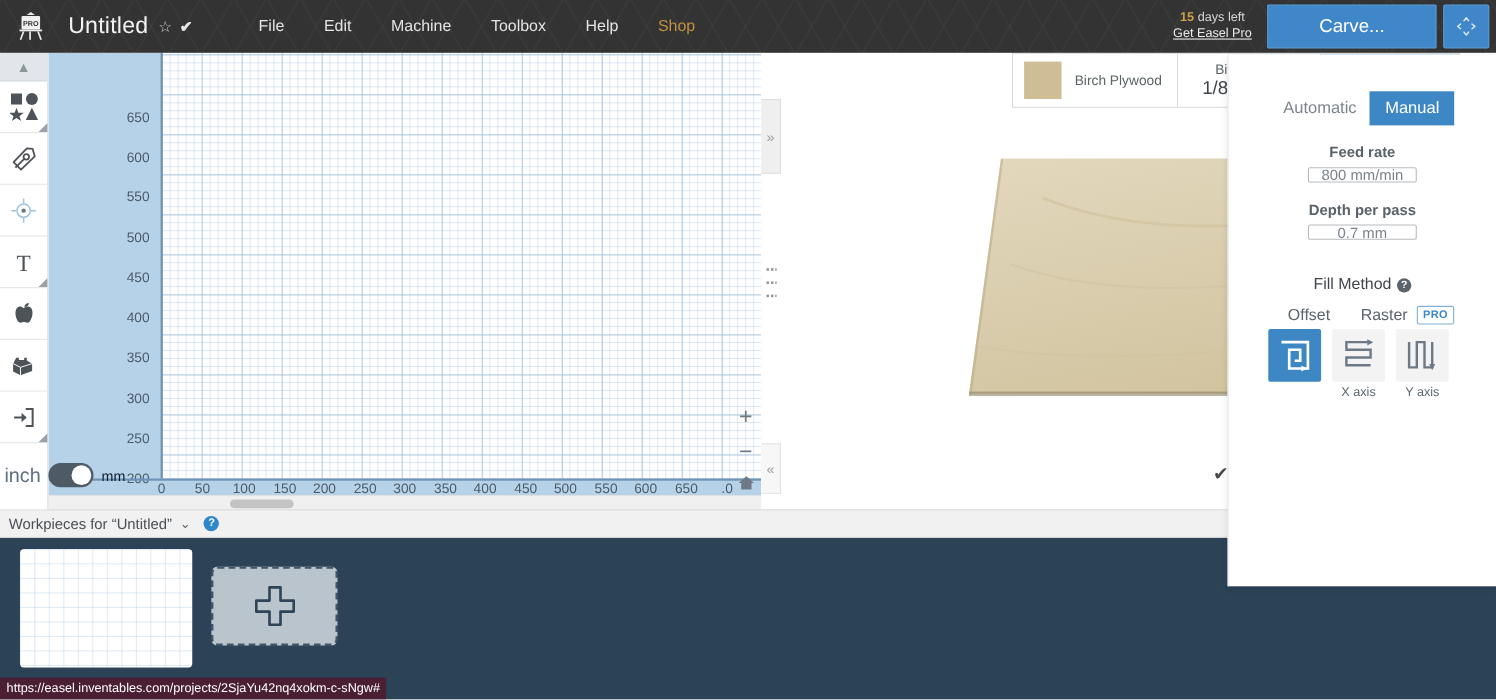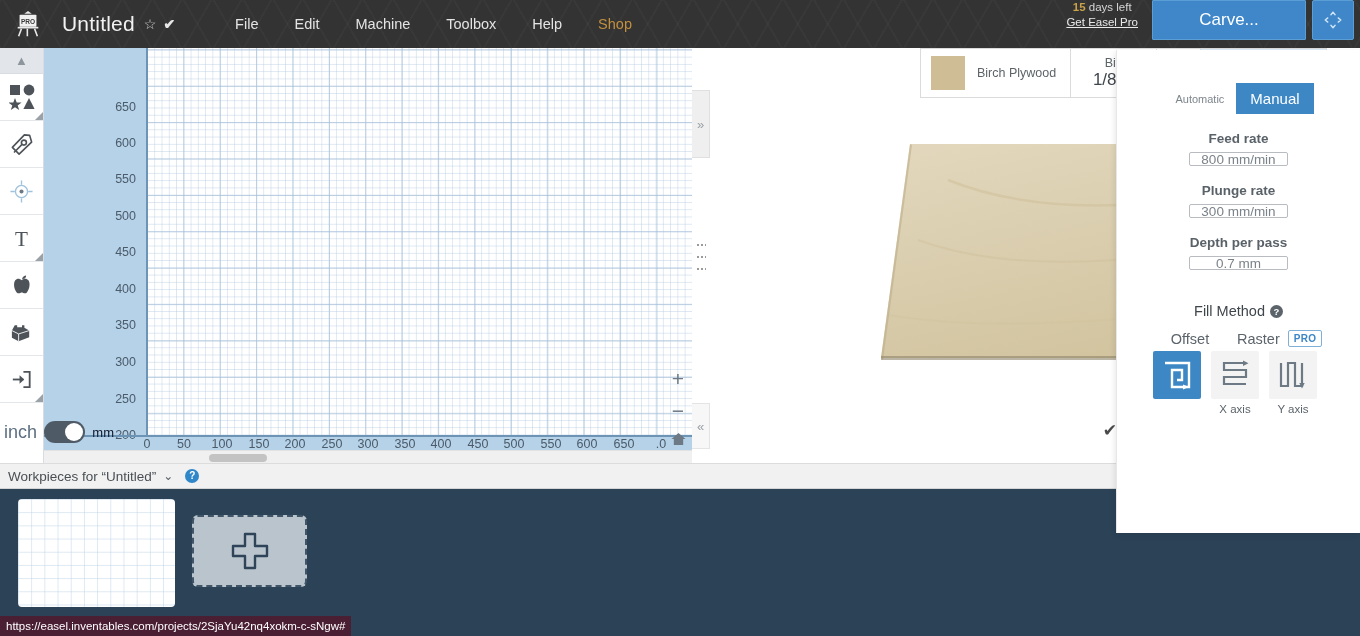--- a/index.html
+++ b/index.html
@@ -30,21 +30,21 @@
   }
   .title-icons { display: flex; align-items: center; gap: 7px; margin-left: 9px; }
   .ic-star { color: #cfcfcf; font-size: 14px; line-height: 1; }
   .ic-check { color: #e8e8e8; font-size: 14px; line-height: 1; font-weight: bold; }
   .menu { display: flex; align-items: center; margin-left: 42px; gap: 0; }
   .menu-item {
     color: #e4e4e4; font-size: 14.5px; padding: 6px 18px; cursor: pointer;
     white-space: nowrap;
   }
   .menu-item.shop { color: #c2903f; }
-  .top-right { margin-left: auto; display: flex; height: 48px; }
+  .top-right { margin-left: auto; display: flex; align-items: center; height: 48px; }
   .trial {
     text-align: center; color: #d6d6d6; font-size: 11.5px; line-height: 15px;
     margin-right: 14px; padding-bottom: 1px;
   }
   .trial .days { color: #c9a24a; font-weight: bold; }
   .trial .pro-link { color: #e9e9e9; text-decoration: underline; display: block; cursor: pointer; font-size: 11.5px;}
   .carve-btn {
     width: 154px; height: 40px; background: #3f87c8; border: 1px solid #5b9ed6;
     color: #ffffff; font-size: 17px; display: flex; align-items: center; justify-content: center;
     cursor: pointer; border-radius: 1px;
@@ -174,21 +174,21 @@
     position: absolute; right: 243px; bottom: 22px; color: #4a4a4a; font-size: 17px; z-index: 3;
   }
 
   
   .cutpanel {
     position: absolute; right: 0; top: 50px; width: 244px; height: 483px;
     background: #ffffff; border-left: 1px solid #e7e7e7;
     box-shadow: -1px 2px 6px rgba(0,0,0,.10); z-index: 30;
   }
   .mode-row { display: flex; justify-content: center; align-items: center; margin-top: 33px; }
-  .mode-auto { font-size: 11px; color: #7d858c; padding: 7px 12px; cursor: pointer; }
+  .mode-auto { font-size: 15px; color: #7d858c; padding: 7px 12px; cursor: pointer; }
   .mode-manual {
     font-size: 15px; color: #ffffff; background: #3c87c4;
     padding: 7px 14px; cursor: pointer;
   }
   .fld { margin-top: 17px; text-align: center; }
   .fld-lbl { font-size: 13.5px; color: #5a6269; font-weight: bold; margin-bottom: 6px; }
   .fld-inp {
     width: 99px; height: 14px; border: 1px solid #b8bcc0; border-radius: 2px;
     font-family: "Liberation Sans", sans-serif; font-size: 13.5px; color: #7b8289;
     text-align: center; background: #ffffff; display: block; margin: 0 auto;
@@ -483,24 +483,20 @@
     <div class="mode-row">
       <div class="mode-auto">Automatic</div>
       <div class="mode-manual">Manual</div>
     </div>
 
     <div class="fld">
       <div class="fld-lbl">Feed rate</div>
       <input class="fld-inp" value="800 mm/min" style="">
     </div>
 
-    <div class="fld">
-      <div class="fld-lbl">Plunge rate</div>
-      <input class="fld-inp" value="300 mm/min" style="">
-    </div>
 
     <div class="fld">
       <div class="fld-lbl">Depth per pass</div>
       <input class="fld-inp" value="0.7 mm" style="">
     </div>
 
     <div class="fill-hdr">
       <span>Fill Method</span>
       <span class="help-dot">?</span>
     </div>

